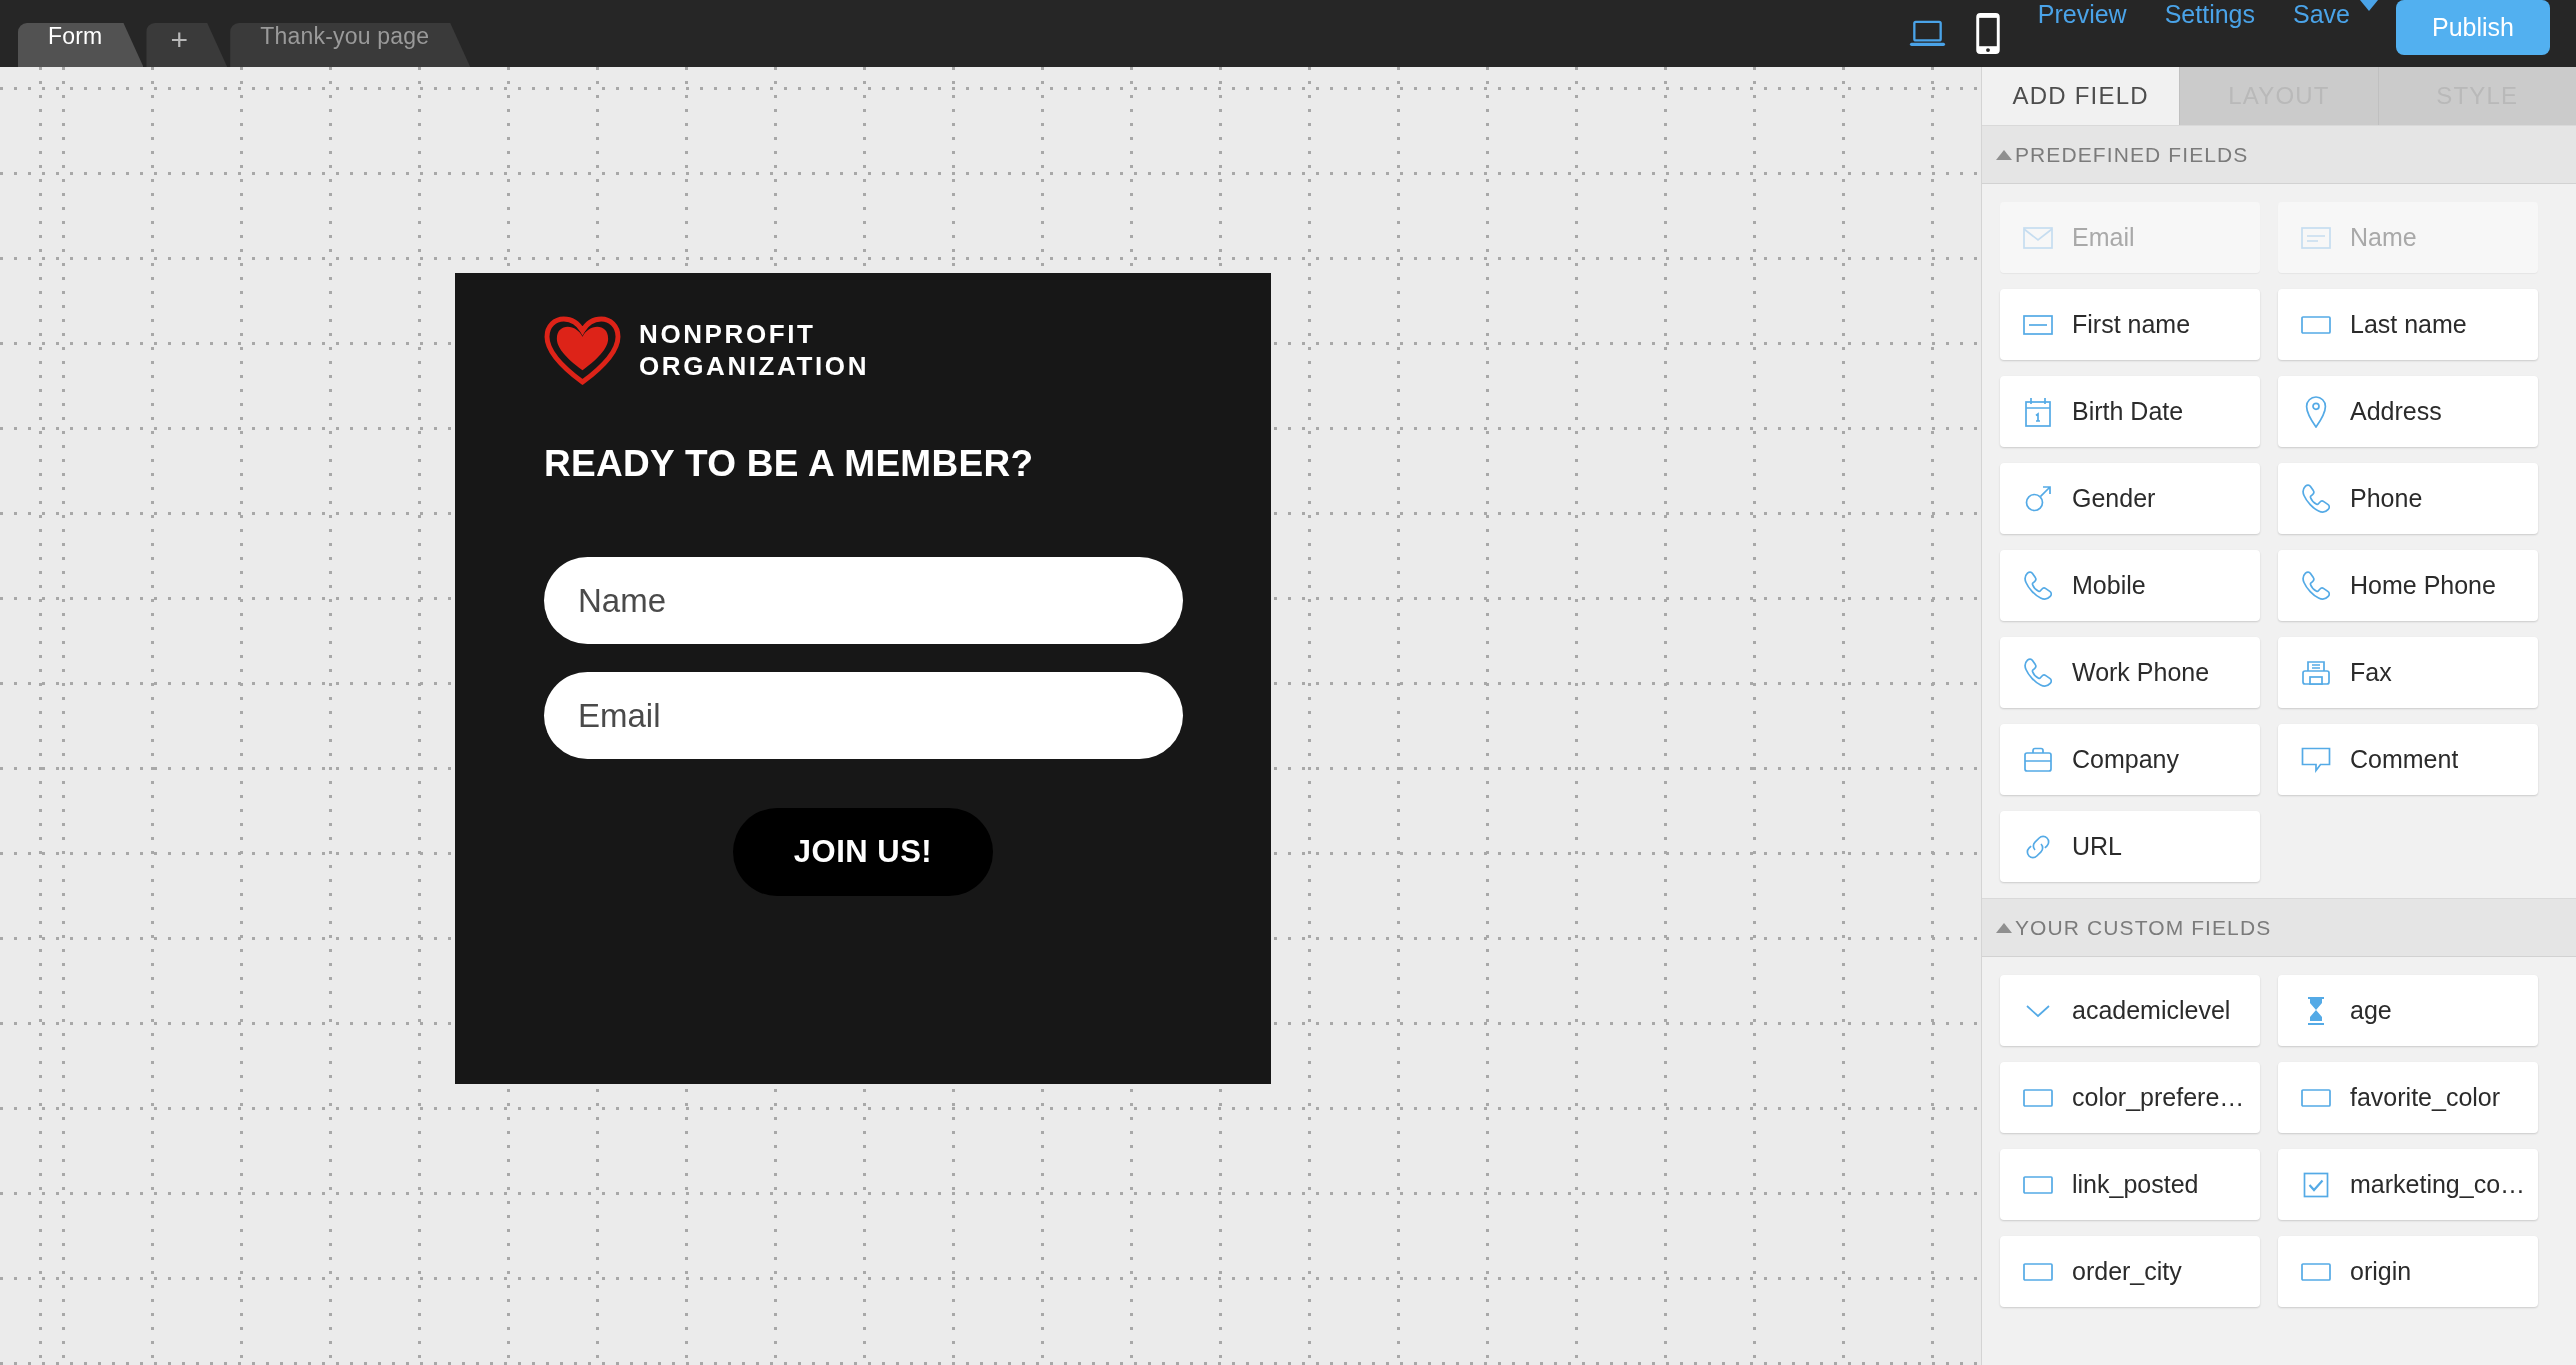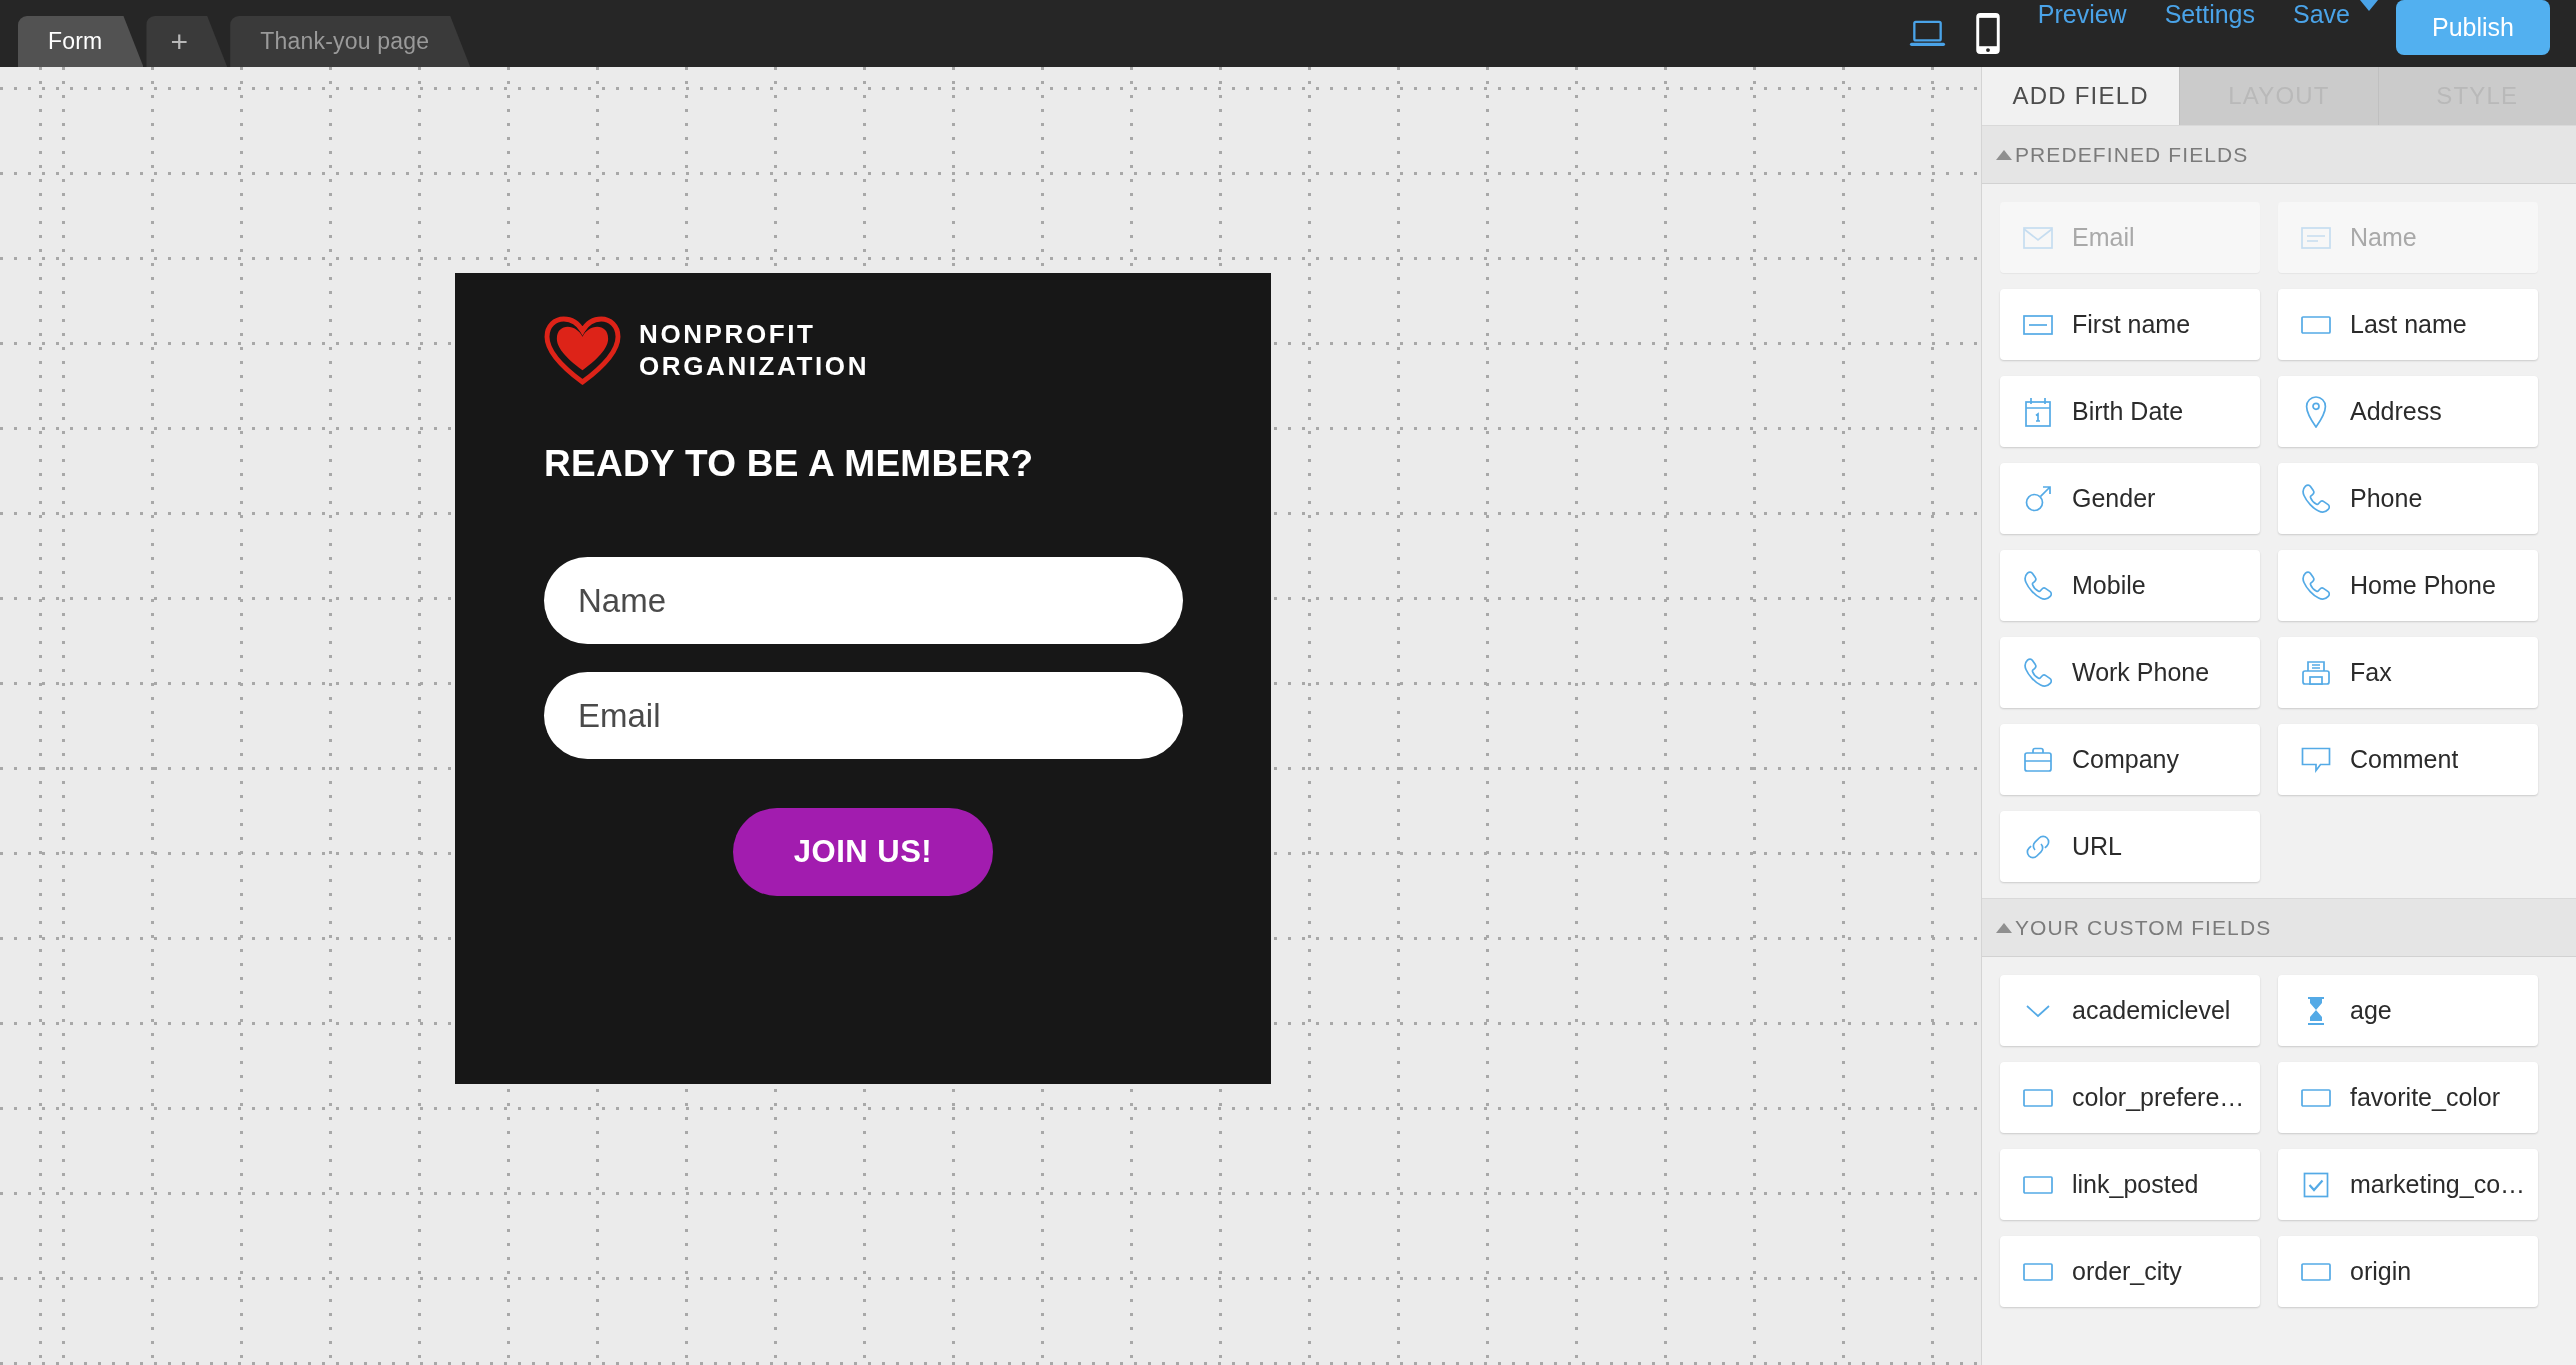--- a/index.html
+++ b/index.html
@@ -19,22 +19,22 @@
   }
 
   
   #page-tabs {
     position: absolute; left: 18px; bottom: 0;
     height: 55px;
     display: flex; align-items: flex-end;
   }
   .ptab {
     position: relative;
-    height: 51px;
-    display: flex; align-items: center;
+    height: 44px;
+    display: flex; align-items: flex-start;
     padding: 0 41px 0 30px;
     color: #9a9a9a;
     font-size: 23px;
     letter-spacing: 0.2px;
     margin-right: 3px;
     white-space: nowrap;
   }
   .ptab::before {
     content: "";
     position: absolute; inset: 0;
@@ -154,21 +154,21 @@
     font-family: "Liberation Sans", sans-serif;
     font-size: 33px;
     color: #444;
     margin-top: 43px;
   }
   #f-name { margin-top: 72px; }
   #f-email { margin-top: 28px; }
   .f-input::placeholder { color: #4a4a4a; opacity: 1; }
   #join-wrap { display: flex; justify-content: center; margin-top: 49px; }
   #join-btn {
-    background: #a21caf;
+    background: #000000;
     color: #ffffff;
     border: none;
     font-family: "Liberation Sans", sans-serif;
     font-weight: bold;
     font-size: 31px;
     letter-spacing: 0.5px;
     padding: 26px 61px;
     border-radius: 45px;
     cursor: pointer;
   }

